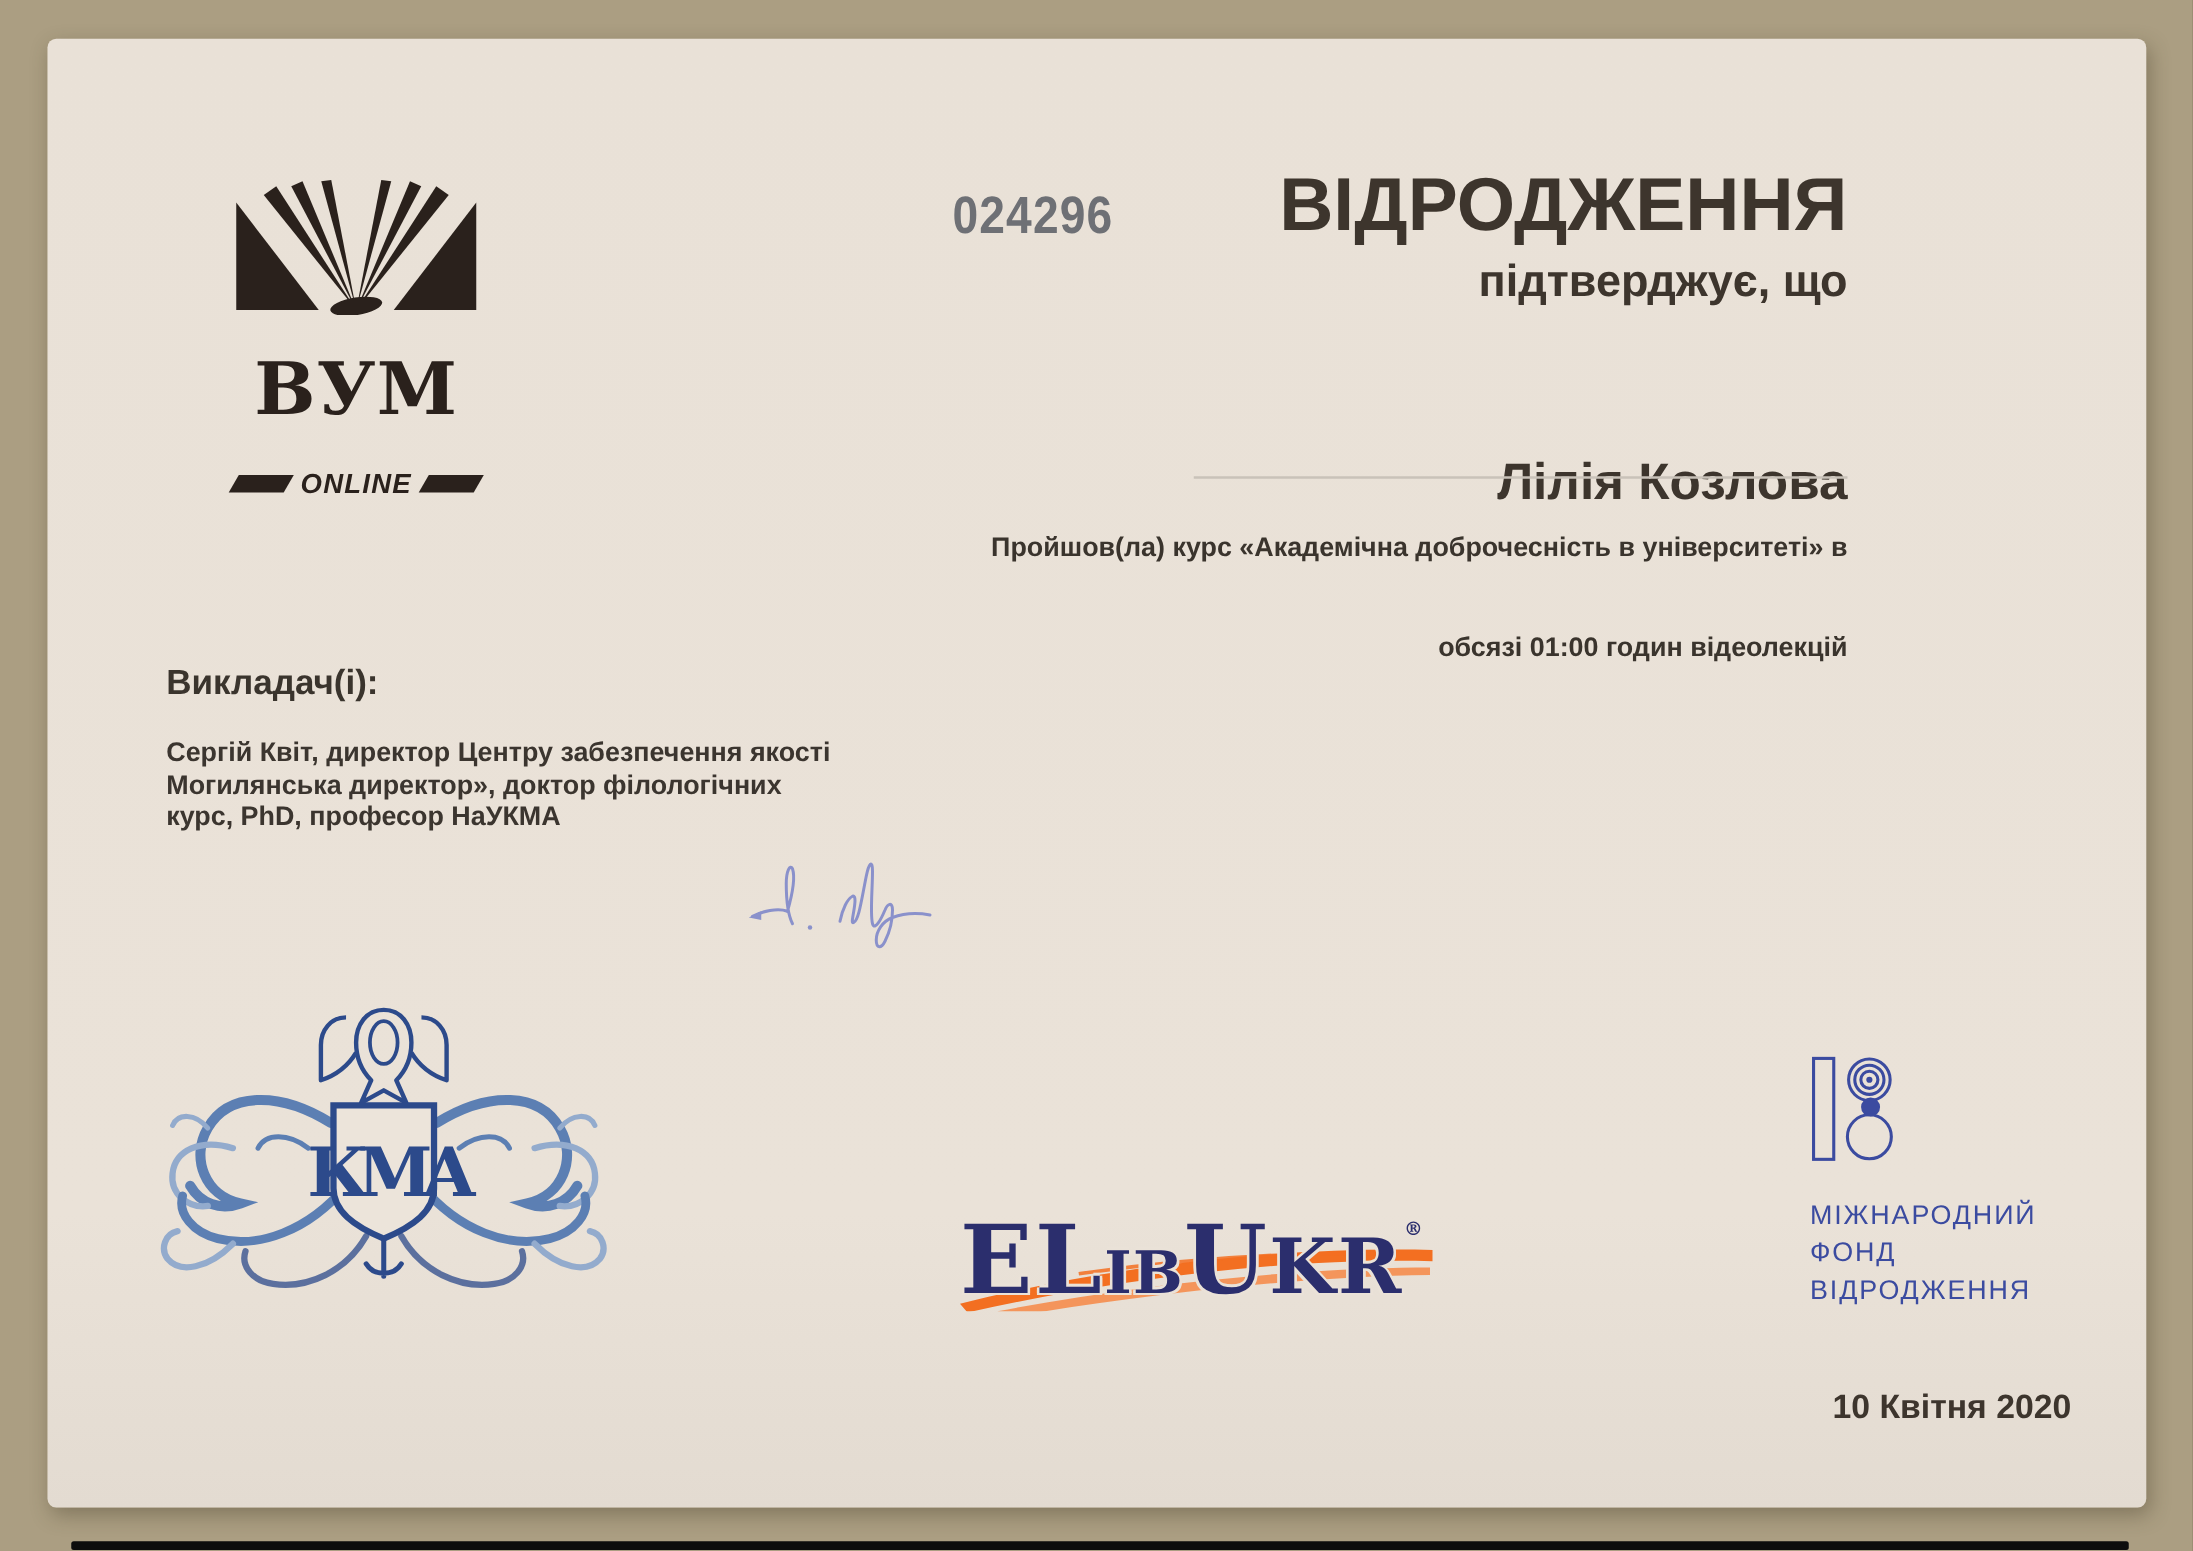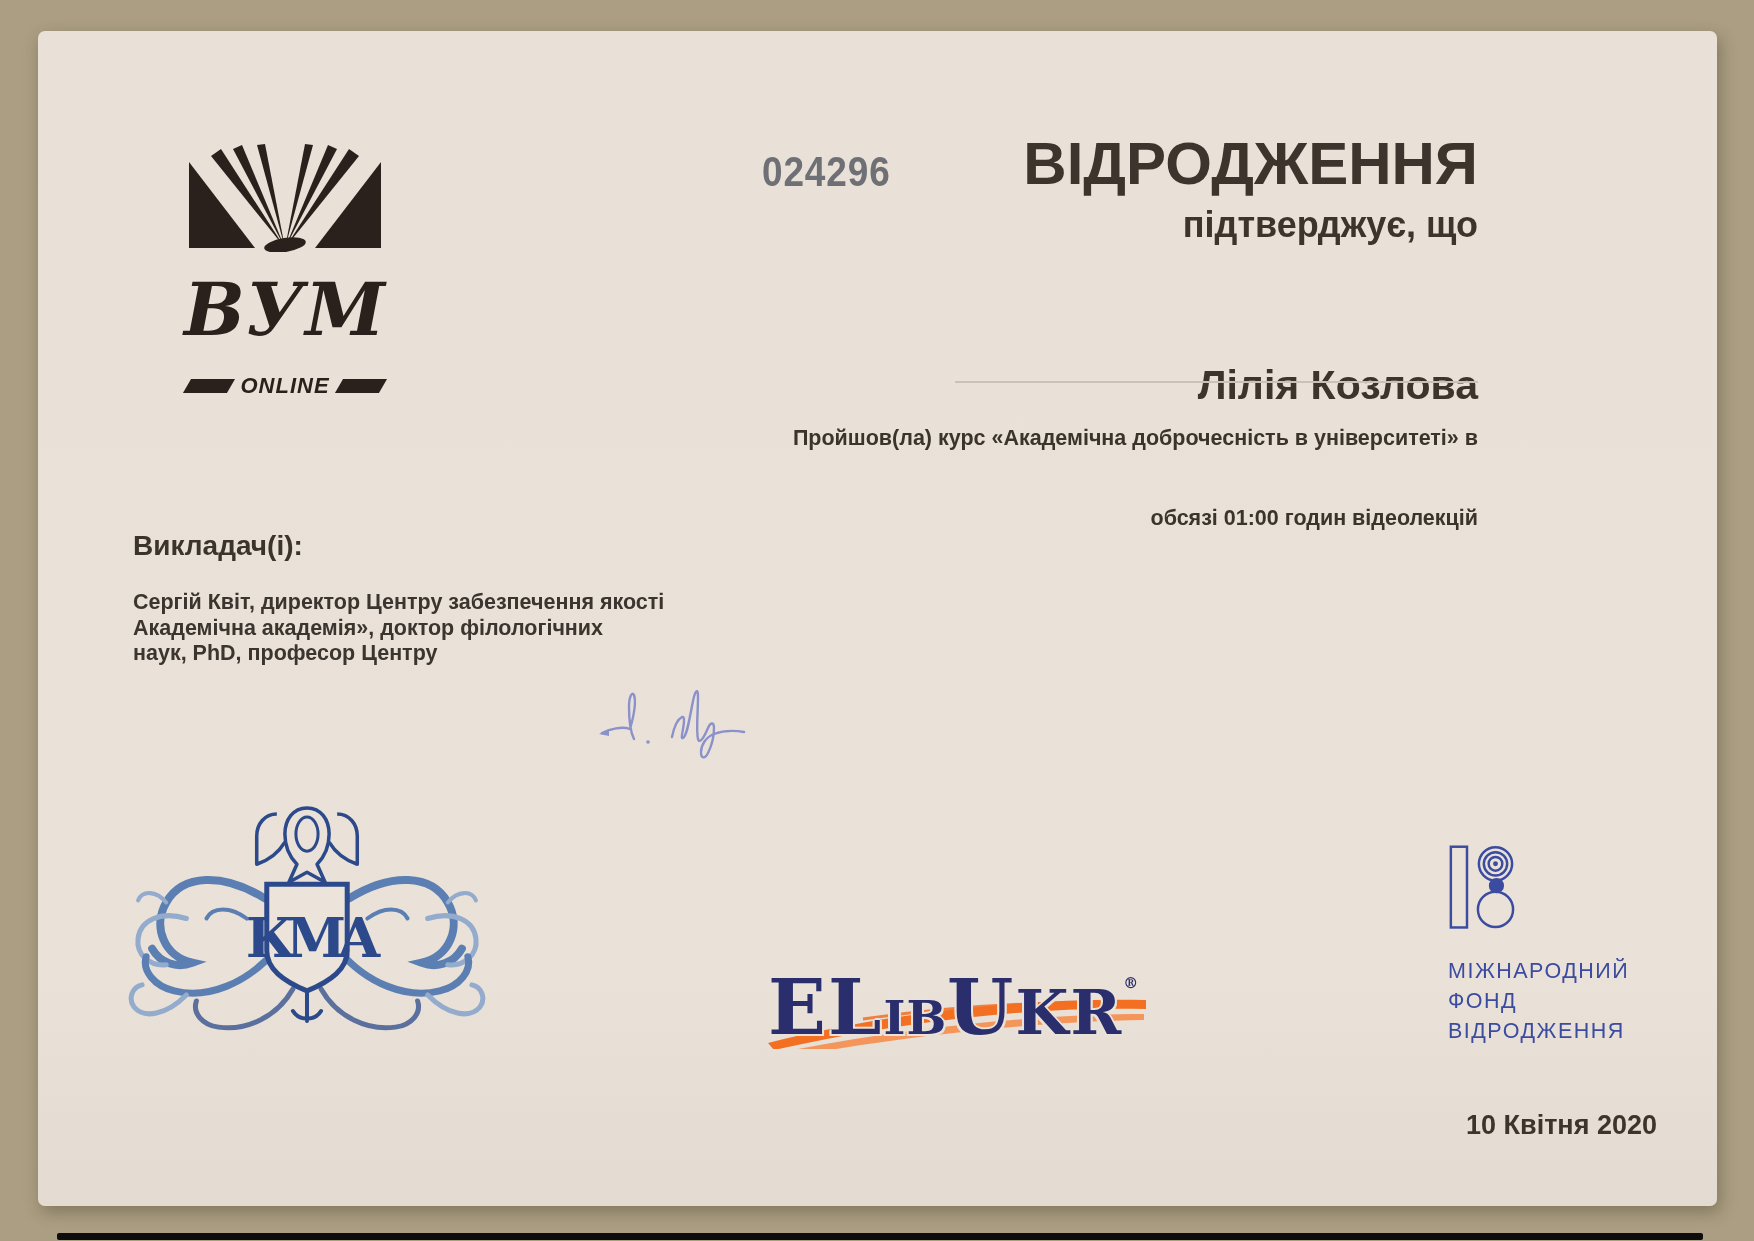--- a/index.html
+++ b/index.html
@@ -13,22 +13,22 @@
     left:38px;top:31px;width:1679px;height:1175px;
     background:linear-gradient(180deg,#e9e1d7 0%,#eae2d8 80%,#e3dbd1 100%);
     border-radius:7px;
     box-shadow:3px 6px 16px rgba(55,45,25,.35);
   }
   .bottom-bar{left:57px;top:1233px;width:1646px;height:7px;background:#0d0d0d;border-radius:2px;}
 
   
   .vum{left:183px;top:144px;width:204px;text-align:center;color:#2a211c;}
   .vum-name{
-    font-family:"DejaVu Serif",serif;font-weight:bold;font-size:72px;line-height:82px;
-    letter-spacing:1px;margin-top:13px;font-style:italic;
+    font-family:"DejaVu Serif",serif;font-weight:bold;font-size:58px;line-height:82px;
+    letter-spacing:1px;margin-top:13px;
   }
   .online-row{display:flex;align-items:center;justify-content:center;gap:9px;margin-top:22px;}
   .online-bar{width:44px;height:14px;background:#2a211c;transform:skewX(-30deg);}
   .online-text{font-style:italic;font-weight:bold;font-size:22px;letter-spacing:1px;}
 
   
   .cert-number{
     left:762px;top:148px;font-size:42px;font-weight:bold;color:#6e7075;
     transform:scaleX(.88);transform-origin:left top;letter-spacing:1px;
   }
@@ -105,22 +105,22 @@
 
   <div class="abs right-edge recipient">Лілія Козлова</div>
   <div class="abs name-underline"></div>
 
   <div class="abs right-edge course-line course-1">Пройшов(ла) курс «Академічна доброчесність в університеті» в</div>
   <div class="abs right-edge course-line course-2">обсязі 01:00 годин відеолекцій</div>
 
   <div class="abs teacher-head">Викладач(і):</div>
   <div class="abs teacher-lines">
     <div>Сергій Квіт, директор Центру забезпечення якості</div>
-    <div>Академічна академія», доктор філологічних</div>
-    <div>наук, PhD, професор Центру</div>
+    <div>Могилянська директор», доктор філологічних</div>
+    <div>курс, PhD, професор НаУКМА</div>
   </div>
 
   <svg class="abs signature" viewBox="0 0 175 82">
     <g stroke="#8089ca" stroke-width="2.4" fill="none" stroke-linecap="round" stroke-linejoin="round" opacity="0.9">
       <path d="M6,49 C14,45 26,42 34,45"></path>
       <polygon points="3,50 13,45 13,52" fill="#8089ca" stroke="none"></polygon>
       <path d="M34,45 C38,31 40,17 38,11 C36,7 33,13 33,23 C33,37 35,49 38,55"></path>
       <circle cx="52" cy="58" r="1.8" fill="#8089ca" stroke="none"></circle>
       <path d="M76,53 C78,43 82,35 86,33 C89,32 88,39 87,45 C86,51 85,55 87,54 C91,52 93,37 97,17 C99,7 102,3 102,13 C102,27 100,47 102,55 C104,61 109,51 112,44 C114,39 118,37 118,44 C118,53 115,63 112,69 C109,75 105,75 105,68 C105,61 110,53 118,50 C126,47 137,46 148,48"></path>
     </g>

